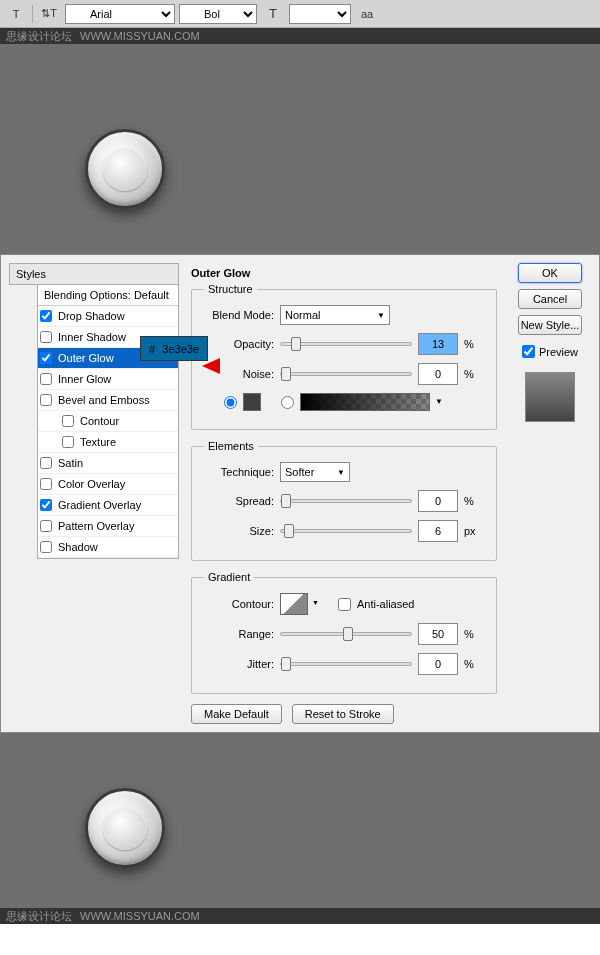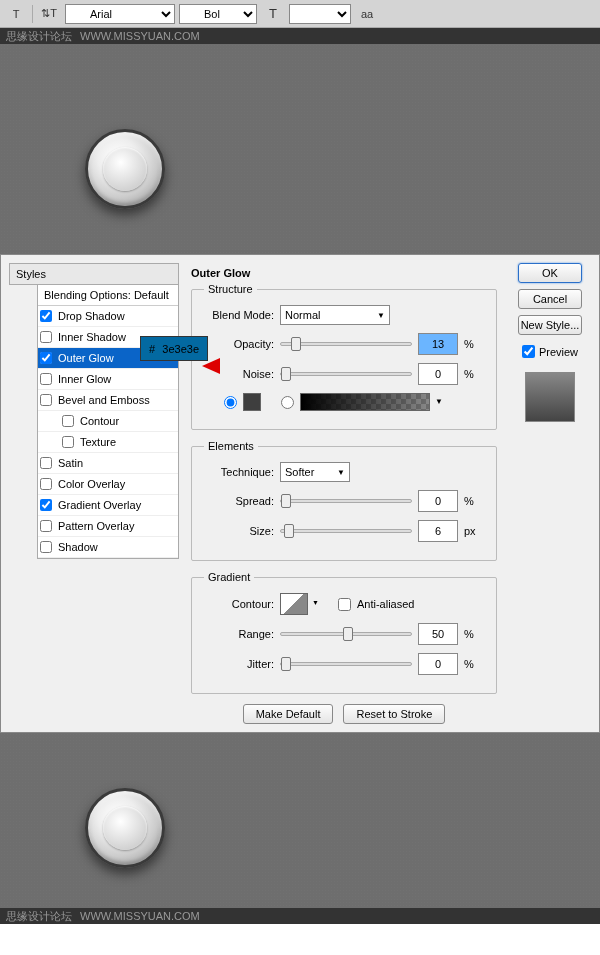--- a/index.html
+++ b/index.html
@@ -36,21 +36,21 @@
 .dropdown { height: 20px; border: 1px solid #888; background: #fff; padding: 0 18px 0 4px; position: relative; display: inline-flex; align-items: center; }
 .dropdown::after { content: '▼'; position: absolute; right: 4px; font-size: 8px; }
 .color-swatch { width: 18px; height: 18px; border: 1px solid #666; }
 .gradient-bar { width: 130px; height: 18px; border: 1px solid #666; background: linear-gradient(to right, #000, #888), repeating-conic-gradient(#ccc 0 25%, #fff 0 50%); background-blend-mode: multiply; background-size: 100% 100%, 10px 10px; position: relative; }
 .gradient-bar::after { content: '▼'; position: absolute; right: -14px; top: 3px; font-size: 8px; }
 .right-panel { width: 82px; display: flex; flex-direction: column; gap: 6px; align-items: center; }
 .btn { width: 64px; height: 20px; border: 1px solid #888; background: linear-gradient(#fdfdfd, #e5e5e5); border-radius: 3px; cursor: pointer; }
 .btn.primary { border: 1px solid #2a6fc9; box-shadow: 0 0 2px #4a90e2; }
 .preview-check { display: flex; align-items: center; gap: 4px; margin-top: 4px; }
 .preview-swatch { width: 50px; height: 50px; margin-top: 8px; border: 1px solid #888; background: linear-gradient(#888, #444); }
-.btn-row { display: flex; gap: 10px; justify-content: center; }
+.btn-row { display: flex; gap: 10px; }
 .btn2 { padding: 3px 12px; border: 1px solid #888; background: linear-gradient(#fdfdfd, #e5e5e5); border-radius: 3px; cursor: pointer; }
 .contour-swatch { width: 28px; height: 22px; border: 1px solid #666; background: linear-gradient(135deg, #fff 50%, #888 50%); position: relative; }
 .contour-swatch::after { content: '▼'; position: absolute; right: -12px; top: 5px; font-size: 7px; }
 .callout { position: absolute; left: 140px; top: 336px; background: #0369a1; border: 1px solid #333; padding: 4px 8px; font-size: 13px; z-index: 10; }
 .arrow { position: absolute; left: 202px; top: 358px; width: 0; height: 0; border-top: 8px solid transparent; border-bottom: 8px solid transparent; border-right: 18px solid #d00; z-index: 10; }
 input[type=radio] { margin: 0; }
 </style>
 </head>
 <body>
 

